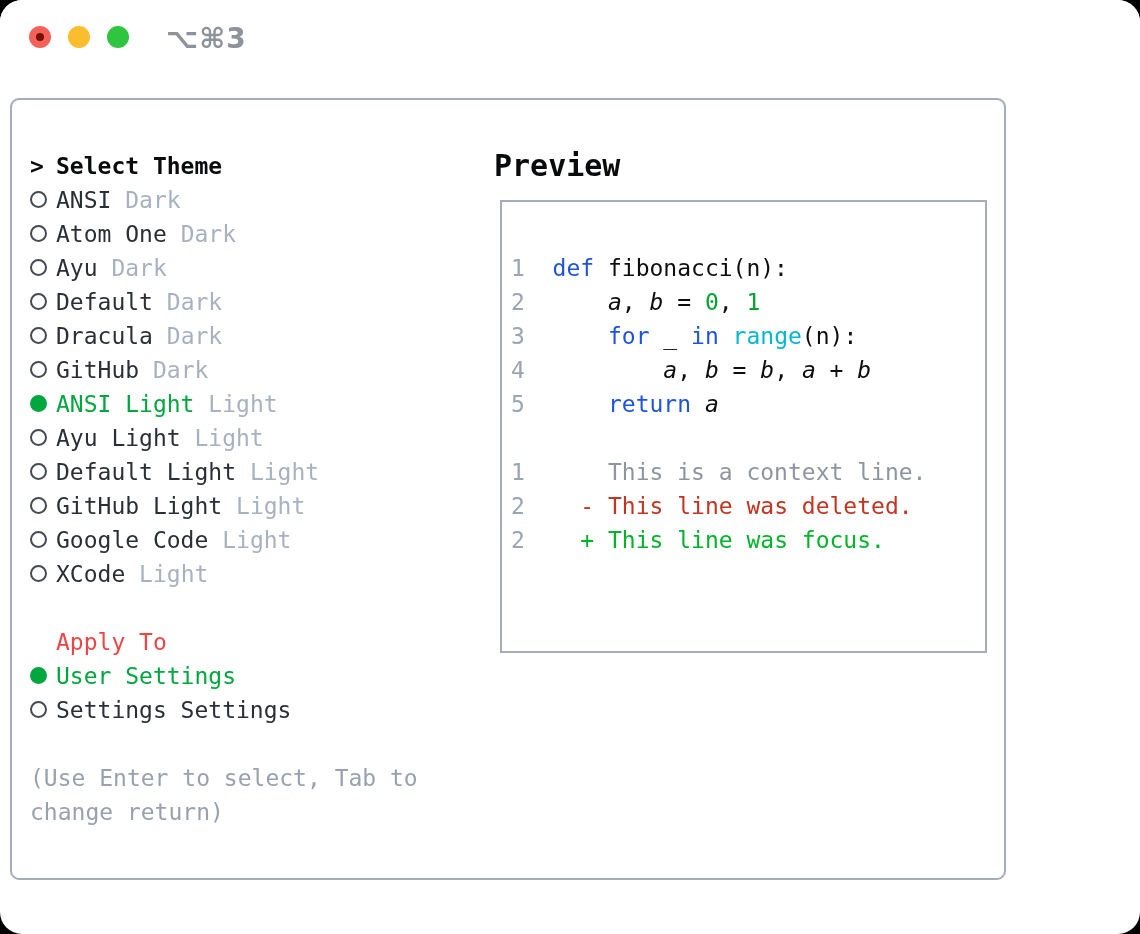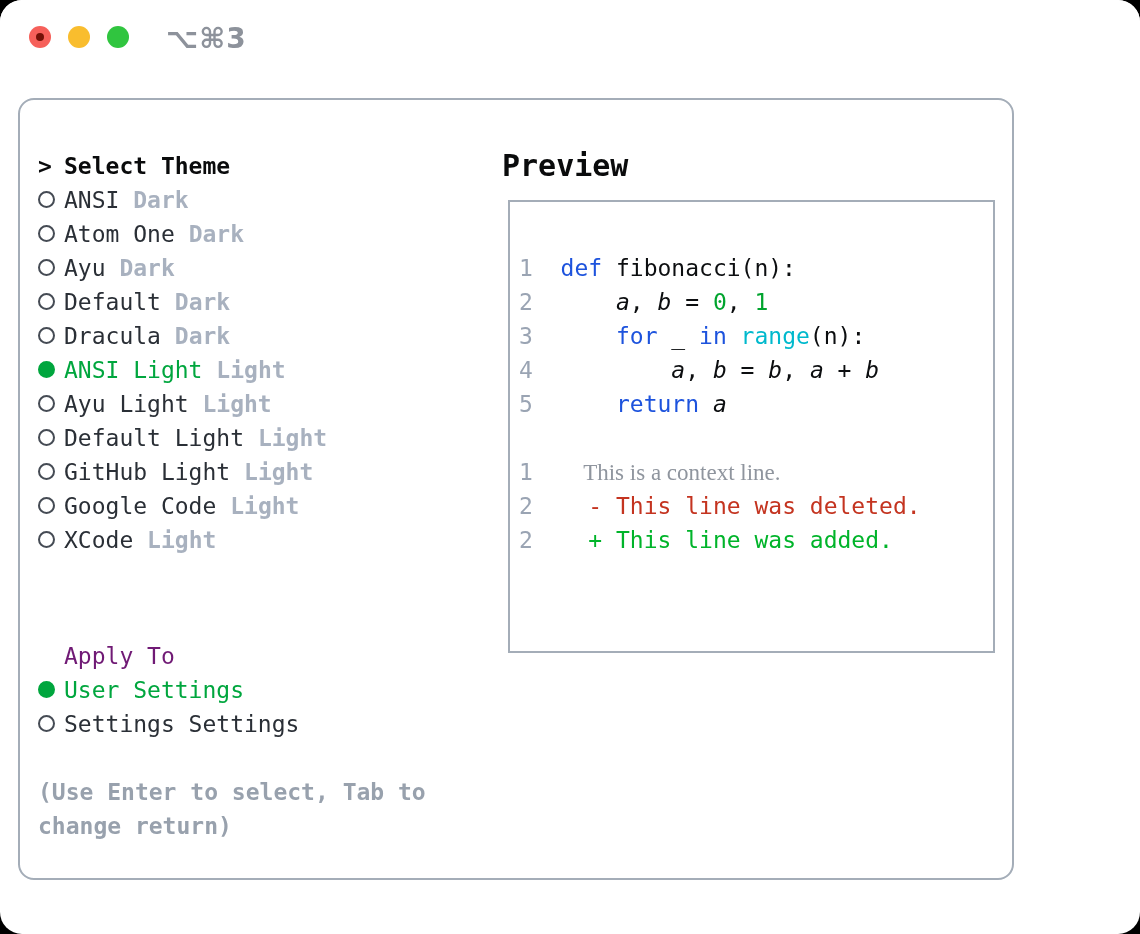--- a/index.html
+++ b/index.html
@@ -15,55 +15,55 @@
   .traffic.red .dot{position:absolute;left:7px;top:7px;width:8px;height:8px;border-radius:50%;background:var(--traffic-red-dot);}
   .traffic.yellow{left:68px;background:var(--traffic-yellow);}
   .traffic.green{left:107px;background:var(--traffic-green);}
   .window-title{
     position:absolute;left:166px;top:22px;font-size:28px;font-weight:bold;
     color:var(--title-gray);letter-spacing:1px;
     font-family:"DejaVu Sans",sans-serif;
   }
   
   .panel{
-    position:absolute;left:18px;top:98px;width:992px;height:778px;
-    border:2px solid var(--panel-border);border-radius:16px;background:#fff;
+    position:absolute;left:10px;top:98px;width:992px;height:778px;
+    border:2px solid var(--panel-border);border-radius:9px;background:#fff;
   }
   .row{white-space:pre;font-size:23px;line-height:34px;height:34px;color:var(--item-text);}
   .spacer{height:34px;}
   .marker{display:inline-block;width:26px;}
   .radio{
     display:inline-block;width:13px;height:13px;border:2px solid #454b54;
     border-radius:50%;vertical-align:0px;
   }
   .radio.filled{background:var(--selected-green);border-color:var(--selected-green);}
   .col-left{position:absolute;left:18px;top:49px;}
   .header-row{font-weight:bold;color:var(--heading-text);}
-  .t-variant{color:var(--variant-gray);font-weight:bold;}
+  .t-variant{color:var(--variant-gray);}
   .theme-row.selected .t-name{color:var(--selected-green);}
-  .apply-header{color:#701a75;margin-top:48px;}
-  .hint{color:var(--hint-gray);font-weight:bold;}
+  .apply-header{color:#ef4444;}
+  .hint{color:var(--hint-gray);}
   
   .preview-label{
     position:absolute;left:482px;top:49px;font-size:30px;line-height:34px;
     font-weight:bold;color:var(--heading-text);
   }
   .preview-box{
     position:absolute;left:488px;top:100px;width:474px;height:400px;
     border:2px solid var(--panel-border);background:#fff;
     padding:49px 0 0 9px;box-sizing:content-box;overflow:hidden;
   }
   .code-line{white-space:pre;font-size:23px;line-height:34px;height:34px;color:var(--code-text);}
   .ln{color:var(--line-number-gray);}
   .tok-kw{color:var(--keyword-blue);}
   .tok-fn{color:var(--builtin-cyan);}
   .tok-num{color:var(--number-green);}
   .tok-plain{color:var(--code-text);}
   .tok-var{color:var(--code-text);font-style:italic;}
-  .tok-ctx{color:var(--context-gray);font-family:Liberation Serif, serif;}
+  .tok-ctx{color:var(--context-gray);}
   .tok-del{color:var(--deleted-red);}
   .tok-add{color:var(--added-green);}
 </style>
 </head>
 <body>
 
 <div class="screen">
 
   <div class="titlebar">
     <span class="traffic red">
@@ -78,20 +78,21 @@
 
     <div class="col-left">
       <div class="row header-row"><span class="marker">&gt;</span><span>Select Theme</span></div>
 
       <div>
           <div class="row theme-row"><span class="marker"><span class="radio"></span></span><span class="t-name">ANSI</span> <span class="t-variant">Dark</span></div>
           <div class="row theme-row"><span class="marker"><span class="radio"></span></span><span class="t-name">Atom One</span> <span class="t-variant">Dark</span></div>
           <div class="row theme-row"><span class="marker"><span class="radio"></span></span><span class="t-name">Ayu</span> <span class="t-variant">Dark</span></div>
           <div class="row theme-row"><span class="marker"><span class="radio"></span></span><span class="t-name">Default</span> <span class="t-variant">Dark</span></div>
           <div class="row theme-row"><span class="marker"><span class="radio"></span></span><span class="t-name">Dracula</span> <span class="t-variant">Dark</span></div>
+          <div class="row theme-row"><span class="marker"><span class="radio"></span></span><span class="t-name">GitHub</span> <span class="t-variant">Dark</span></div>
           <div class="row theme-row selected"><span class="marker"><span class="radio filled"></span></span><span class="t-name">ANSI Light</span> <span class="t-variant">Light</span></div>
           <div class="row theme-row"><span class="marker"><span class="radio"></span></span><span class="t-name">Ayu Light</span> <span class="t-variant">Light</span></div>
           <div class="row theme-row"><span class="marker"><span class="radio"></span></span><span class="t-name">Default Light</span> <span class="t-variant">Light</span></div>
           <div class="row theme-row"><span class="marker"><span class="radio"></span></span><span class="t-name">GitHub Light</span> <span class="t-variant">Light</span></div>
           <div class="row theme-row"><span class="marker"><span class="radio"></span></span><span class="t-name">Google Code</span> <span class="t-variant">Light</span></div>
           <div class="row theme-row"><span class="marker"><span class="radio"></span></span><span class="t-name">XCode</span> <span class="t-variant">Light</span></div>
         </div>
 
       <div class="spacer"></div>
 
@@ -115,18 +116,18 @@
     <div class="preview-box">
       <div>
           <div class="code-line"><span class="ln">1</span>  <span class="tok-kw">def</span><span class="tok-plain"> fibonacci(n):</span></div>
           <div class="code-line"><span class="ln">2</span>  <span class="tok-plain">    </span><span class="tok-var">a</span><span class="tok-plain">, </span><span class="tok-var">b</span><span class="tok-plain"> = </span><span class="tok-num">0</span><span class="tok-plain">, </span><span class="tok-num">1</span></div>
           <div class="code-line"><span class="ln">3</span>  <span class="tok-plain">    </span><span class="tok-kw">for</span><span class="tok-plain"> _ </span><span class="tok-kw">in</span><span class="tok-plain"> </span><span class="tok-fn">range</span><span class="tok-plain">(n):</span></div>
           <div class="code-line"><span class="ln">4</span>  <span class="tok-plain">        </span><span class="tok-var">a</span><span class="tok-plain">, </span><span class="tok-var">b</span><span class="tok-plain"> = </span><span class="tok-var">b</span><span class="tok-plain">, </span><span class="tok-var">a</span><span class="tok-plain"> + </span><span class="tok-var">b</span></div>
           <div class="code-line"><span class="ln">5</span>  <span class="tok-plain">    </span><span class="tok-kw">return</span><span class="tok-plain"> </span><span class="tok-var">a</span></div>
           <div class="code-line"><span class="ln"></span>  </div>
           <div class="code-line"><span class="ln">1</span>  <span class="tok-ctx">    This is a context line.</span></div>
           <div class="code-line"><span class="ln">2</span>  <span class="tok-plain">  </span><span class="tok-del">- This line was deleted.</span></div>
-          <div class="code-line"><span class="ln">2</span>  <span class="tok-plain">  </span><span class="tok-add">+ This line was added.</span></div>
+          <div class="code-line"><span class="ln">2</span>  <span class="tok-plain">  </span><span class="tok-add">+ This line was focus.</span></div>
         </div>
     </div>
 
   </div>
 </div>
 
 </body></html>

